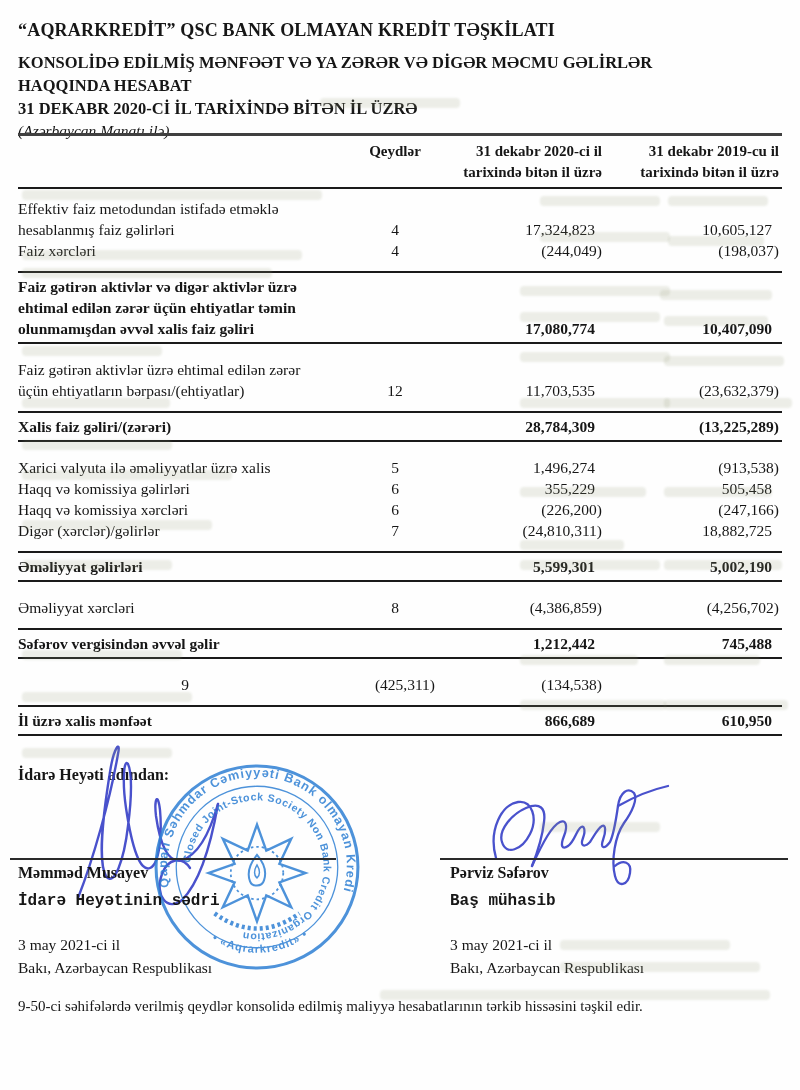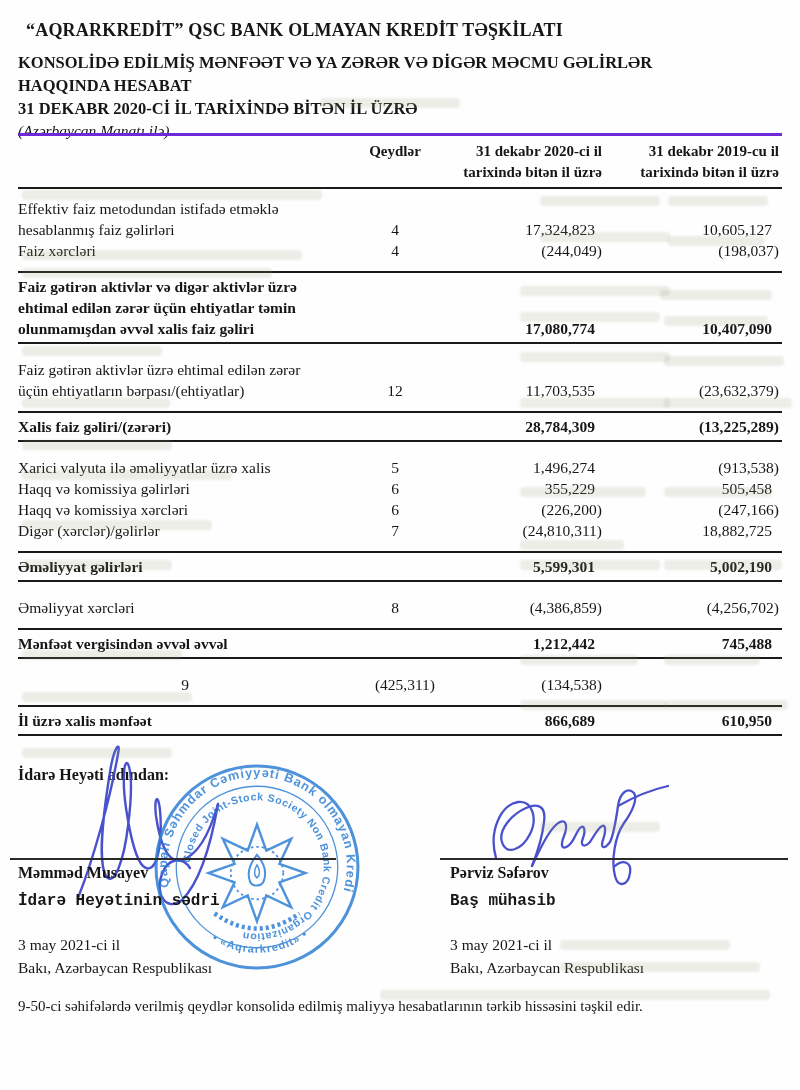--- a/index.html
+++ b/index.html
@@ -7,26 +7,26 @@
     position:relative;
     width:800px;height:1090px;
     margin:0 auto;
     background:#fefefe;
     overflow:hidden;
     font-family:"Liberation Serif", serif;
     color:#161616;
   }
   
   .doc-header{position:absolute;top:18px;left:18px;right:18px;}
-  .org-title{font-size:18px;font-weight:bold;letter-spacing:.2px;line-height:24px;margin-left:8px;}
+  .org-title{font-size:18px;font-weight:bold;letter-spacing:.2px;line-height:24px;}
   .stmt-title{font-size:16.5px;font-weight:bold;line-height:23px;margin-top:9px;white-space:pre-line;}
   .period-title{font-size:16.5px;font-weight:bold;line-height:23px;}
   .currency-note{font-size:15.5px;font-style:italic;line-height:20px;margin-top:1px;}
   
-  .stmt-table{position:absolute;top:133px;left:18px;right:18px;border-top:3px solid #6d28d9;}
+  .stmt-table{position:absolute;top:133px;left:18px;right:18px;border-top:3px solid #404040;}
   .thead{
     display:grid;grid-template-columns:334px 86px 167px 177px;
     font-weight:bold;font-size:15px;line-height:21px;
     padding:5px 0 4px 0;border-bottom:2px solid #1a1a1a;
   }
   .th-notes{text-align:center;}
   .th-col{text-align:right;white-space:pre-line;padding-right:3px;}
   .trow{
     display:grid;grid-template-columns:334px 86px 167px 177px;
     align-items:end;font-size:15.5px;line-height:21px;
@@ -171,21 +171,21 @@
         <div class="trow gap">
           <div class="c-label">
             <div>Əməliyyat xərcləri</div>
           </div>
           <div class="c-note">8</div>
           <div class="c-val"><span>(4,386,859)</span></div>
           <div class="c-val"><span>(4,256,702)</span></div>
         </div>
         <div class="trow total">
           <div class="c-label">
-            <div>Mənfəət vergisindən əvvəl əvvəl</div>
+            <div>Səfərov vergisindən əvvəl gəlir</div>
           </div>
           <div class="c-note"></div>
           <div class="c-val"><span class="pos">1,212,442</span></div>
           <div class="c-val"><span class="pos">745,488</span></div>
         </div>
         <div class="trow gap">
           <div class="c-note">9</div>
           <div class="c-val"><span>(425,311)</span></div>
           <div class="c-val"><span>(134,538)</span></div>
         </div>

